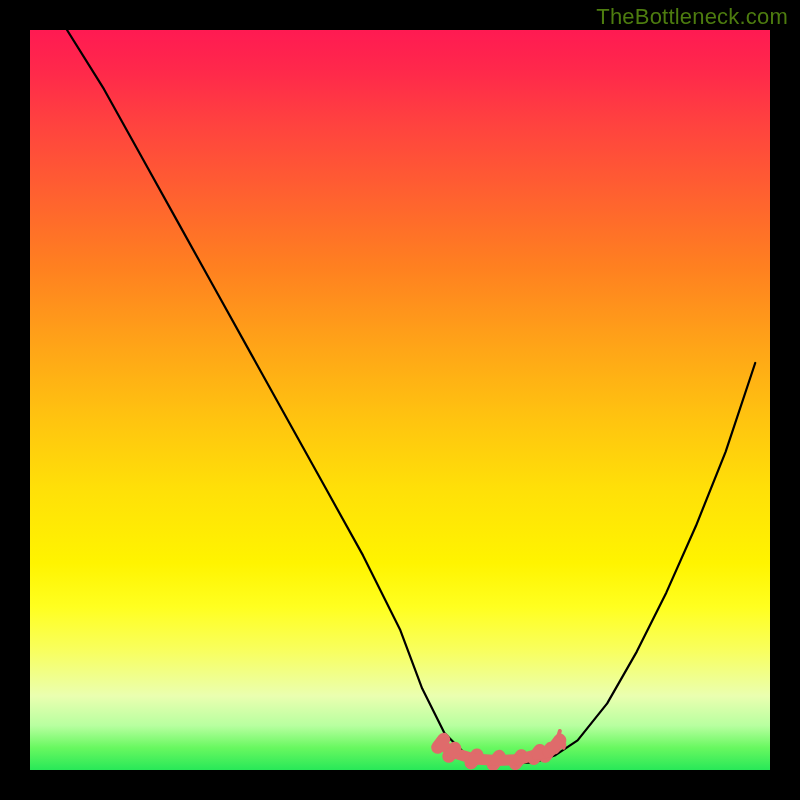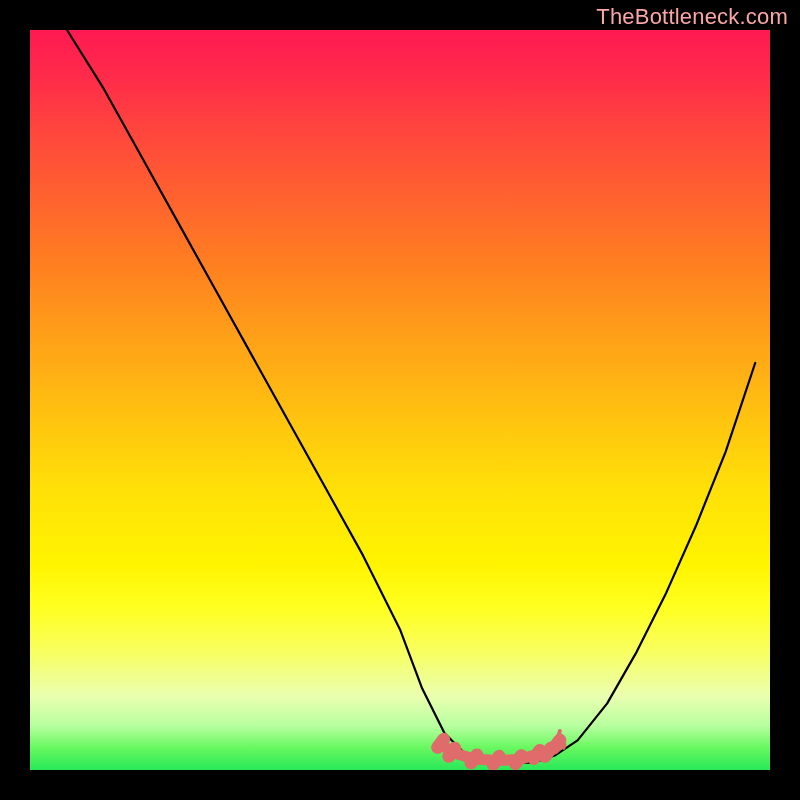--- a/index.html
+++ b/index.html
@@ -8,21 +8,21 @@
     height: 800px;
     background: #000;
     position: relative;
     font-family: Arial, Helvetica, sans-serif;
     overflow: hidden;
   }
   .watermark {
     position: absolute;
     top: 4px;
     right: 12px;
-    color: #fca5a5;
+    color: #4d7c0f;
     font-size: 22px;
     font-weight: 400;
     z-index: 5;
     letter-spacing: 0.2px;
   }
   .plot {
     position: absolute;
     left: 30px;
     top: 30px;
     width: 740px;

